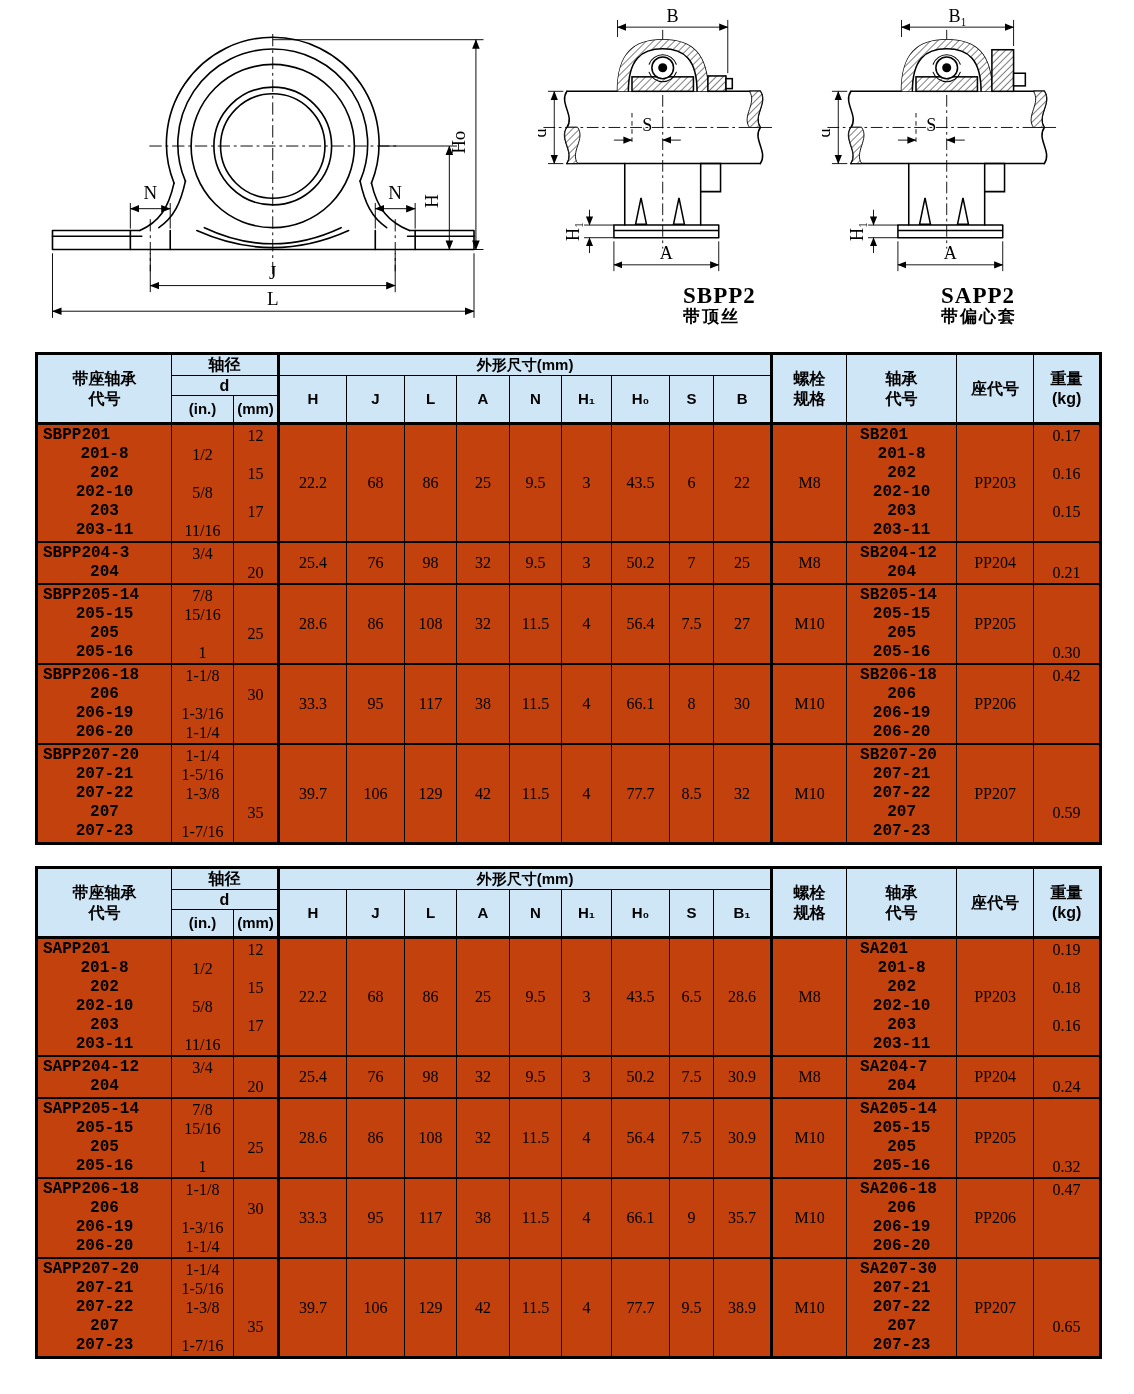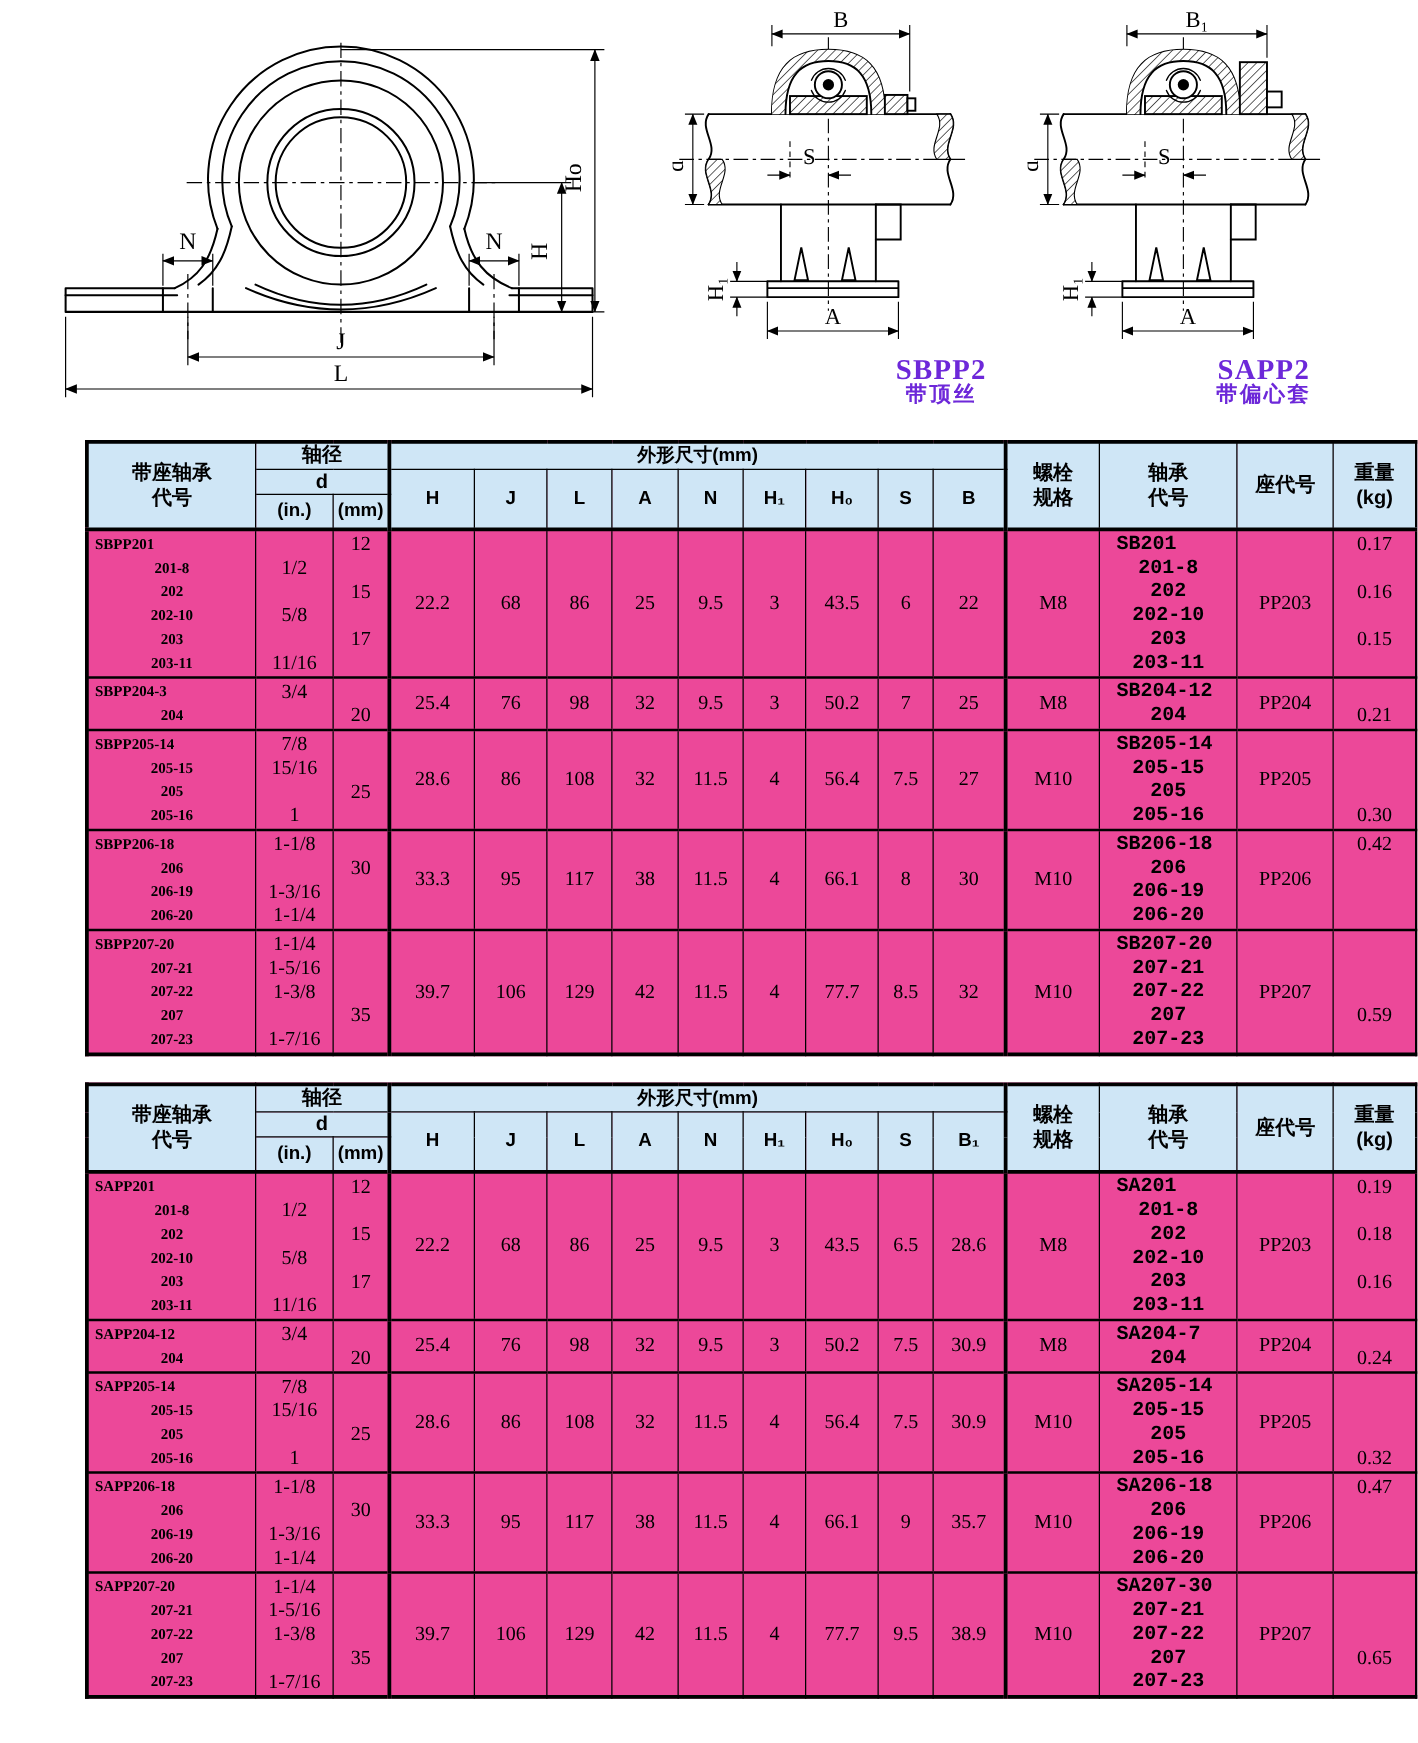--- a/index.html
+++ b/index.html
@@ -4,35 +4,35 @@
 <style>
   html,body{margin:0;padding:0;background:#fff;}
   .page{position:relative;width:1134px;height:1394px;background:#ffffff;overflow:hidden;
         font-family:"Liberation Sans",sans-serif;color:#000;}
   .drawing{position:absolute;}
   svg .part{stroke:#000;stroke-width:1.7;fill:none;stroke-linecap:round;}
   svg .thin{stroke:#000;stroke-width:1;fill:none;}
   svg .cl{stroke:#000;stroke-width:1;fill:none;stroke-dasharray:13 4 3 4;}
   svg .dsh{stroke:#000;stroke-width:1;fill:none;stroke-dasharray:5 4;}
   svg text.dl{font-family:"Liberation Serif",serif;font-size:20px;fill:#000;}
-  .cap{position:absolute;text-align:center;color:#6d28d9;font-weight:bold;line-height:1.05;}
+  .cap{position:absolute;text-align:left;color:#000000;font-weight:bold;line-height:1.05;}
   .cap-model{font-family:"Liberation Serif",serif;font-size:23px;letter-spacing:1px;}
   .cap-feature{font-family:Liberation Mono, monospace;font-size:17px;letter-spacing:2px;margin-top:1px;}
   table.spec{border-collapse:collapse;table-layout:fixed;width:1064px;position:absolute;left:35px;
-             border:3px solid #000;background:#ec4899;margin-left:33px;}
+             border:3px solid #000;background:#c2410c;}
   #t1{top:352px;} #t2{top:866px;}
   table.spec thead{border-bottom:3px solid #000;}
   table.spec th{background:#cfe6f6;border:1px solid #000;font-weight:bold;font-size:15px;
                 padding:0;line-height:1.2;text-align:center;vertical-align:middle;}
   table.spec th.big{font-size:16px;}
   table.spec td{border:1px solid #000;border-top:2px solid #000;padding:1px 0;text-align:center;
                 vertical-align:middle;}
   .thl{border-left:3px solid #000 !important;}
   .ln{height:19px;line-height:19px;white-space:nowrap;}
-  td.code{font-family:Liberation Serif, serif;font-weight:bold;font-size:12px;}
+  td.code{font-family:Liberation Mono, monospace;font-weight:bold;font-size:16px;}
   td.code .ln.first{text-align:left;padding-left:5px;}
   td.num{font-family:"Liberation Serif",serif;font-size:16px;}
   td.bear{font-family:Liberation Mono, monospace;font-weight:bold;font-size:16px;}
   td.bear .ln.first{text-align:left;padding-left:13px;}
 </style>
 </head>
 <body>
 
 <div class="page">
 

